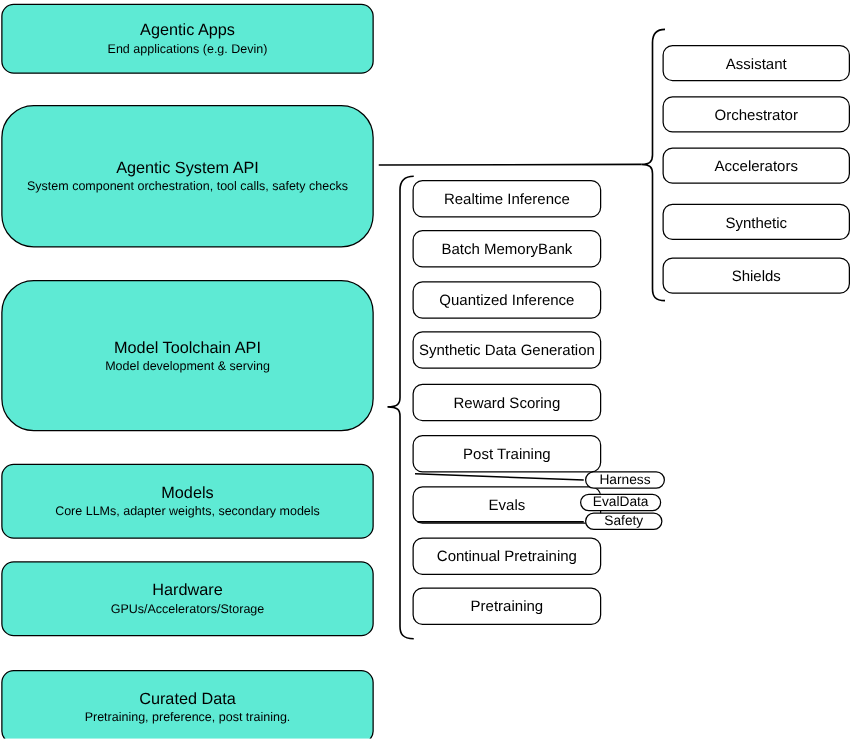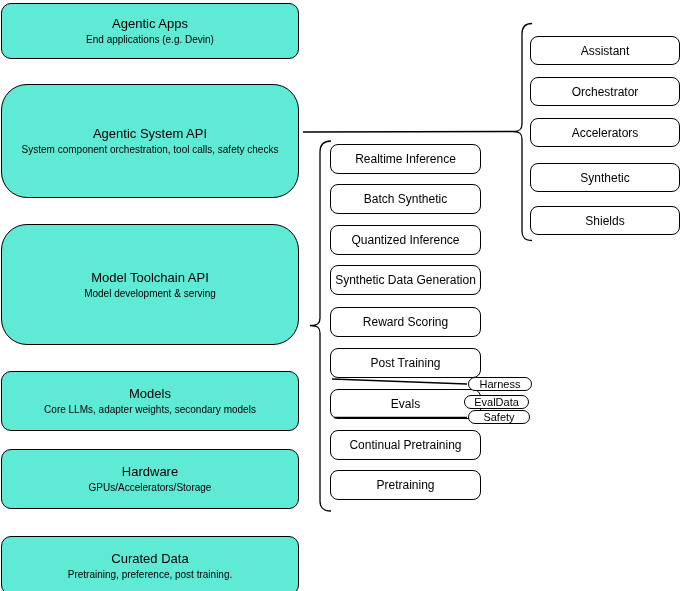--- a/index.html
+++ b/index.html
@@ -70,21 +70,21 @@
     <div class="title">Hardware</div>
     <div class="subtitle">GPUs/Accelerators/Storage</div>
   </div>
 
   <div class="bigbox r10" style="top:536px;height:59px;">
     <div class="title">Curated Data</div>
     <div class="subtitle">Pretraining, preference, post training.</div>
   </div>
 
   <div class="midbox" style="top:144px;">Realtime Inference</div>
-  <div class="midbox" style="top:184px;">Batch Synthetic</div>
+  <div class="midbox" style="top:184px;">Batch MemoryBank</div>
   <div class="midbox" style="top:225px;">Quantized Inference</div>
   <div class="midbox" style="top:265px;">Synthetic Data Generation</div>
   <div class="midbox" style="top:307px;">Reward Scoring</div>
   <div class="midbox" style="top:348px;">Post Training</div>
   <div class="midbox" style="top:389px;">Evals</div>
   <div class="midbox" style="top:430px;">Continual Pretraining</div>
   <div class="midbox" style="top:470px;">Pretraining</div>
 
   <div class="oval" style="left:468px;top:377px;width:64px;height:14px;">Harness</div>
   <div class="oval" style="left:464px;top:395px;width:65px;height:14px;">EvalData</div>

